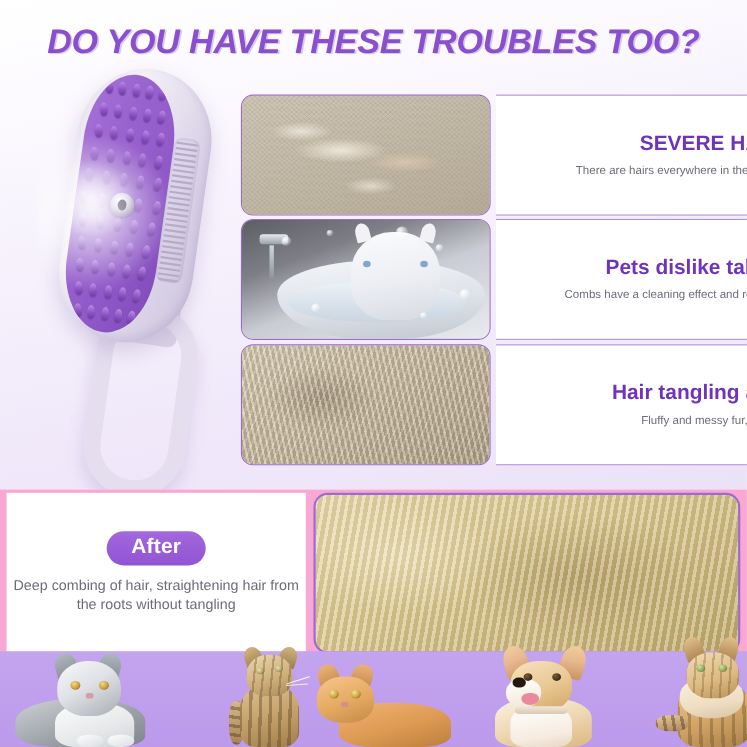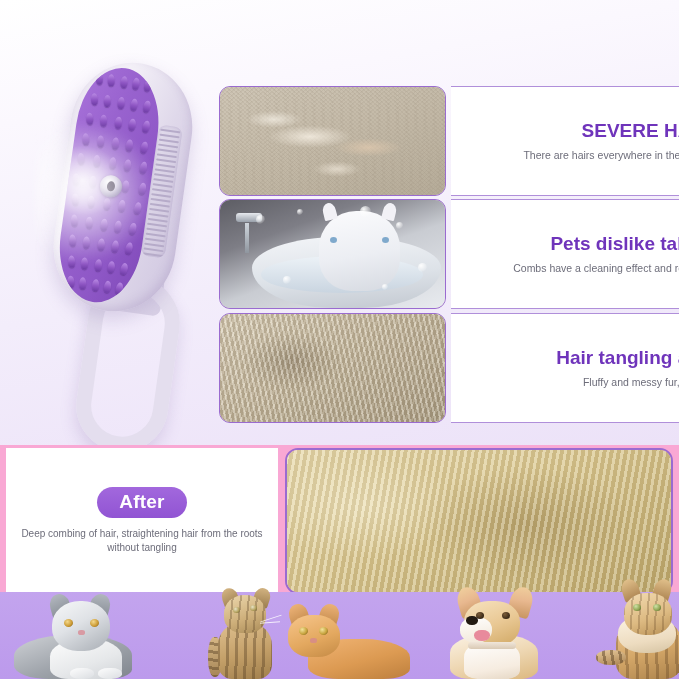--- a/index.html
+++ b/index.html
@@ -298,21 +298,21 @@
   .after-title {
     color: #7b3ec5;
     font-size: 20px;
     font-weight: bold;
     text-align: center;
     margin-bottom: 8px;
     white-space: nowrap;
   }
   .after-sub {
     color: #6d6d7a;
-    font-size: 10px;
+    font-size: 13px;
     text-align: center;
     line-height: 1.4;
   }
   .after-photo {
     position: absolute;
     left: 279px; top: 0;
     width: 388px; height: 146px;
     border-radius: 13px;
     border: 2px solid #9a6bd0;
     overflow: hidden;
@@ -405,20 +405,21 @@
     background: repeating-linear-gradient(80deg, rgba(80,56,28,0.45) 0 3px, rgba(0,0,0,0) 3px 8px),
       linear-gradient(170deg,#e8cb9d,#ab8452); }
 </style>
 </head>
 <body>
 
 <div class="poster">
 
   <div class="top-section">
 
+    <div class="headline">DO YOU HAVE THESE TROUBLES TOO?</div>
 
     <div class="brush">
       <div class="brush-neck"></div>
       <div class="brush-handle"></div>
       <div class="brush-head">
         <div class="comb-strip" id="combStrip">
             <div class="comb-tooth" style="top: 4px;"></div>
             <div class="comb-tooth" style="top: 9px;"></div>
             <div class="comb-tooth" style="top: 14px;"></div>
             <div class="comb-tooth" style="top: 19px;"></div>

